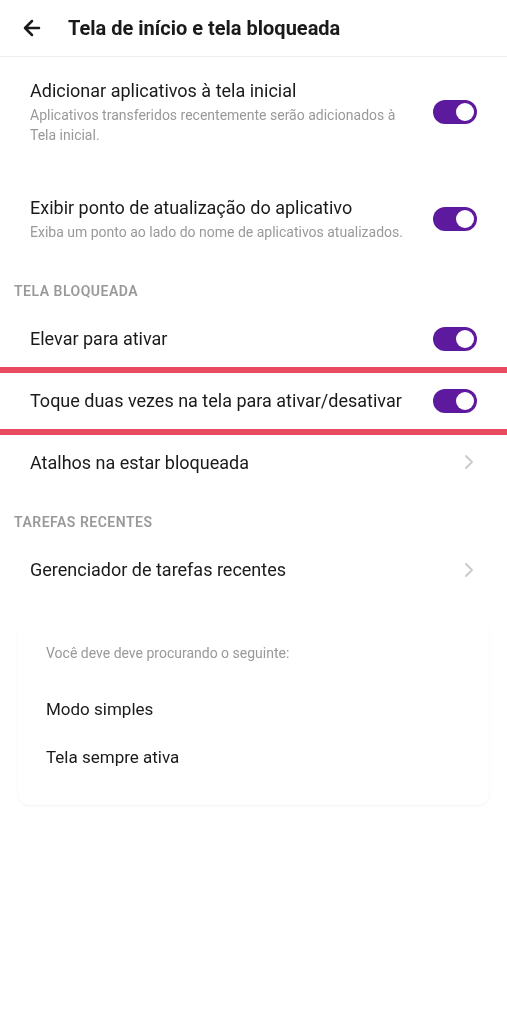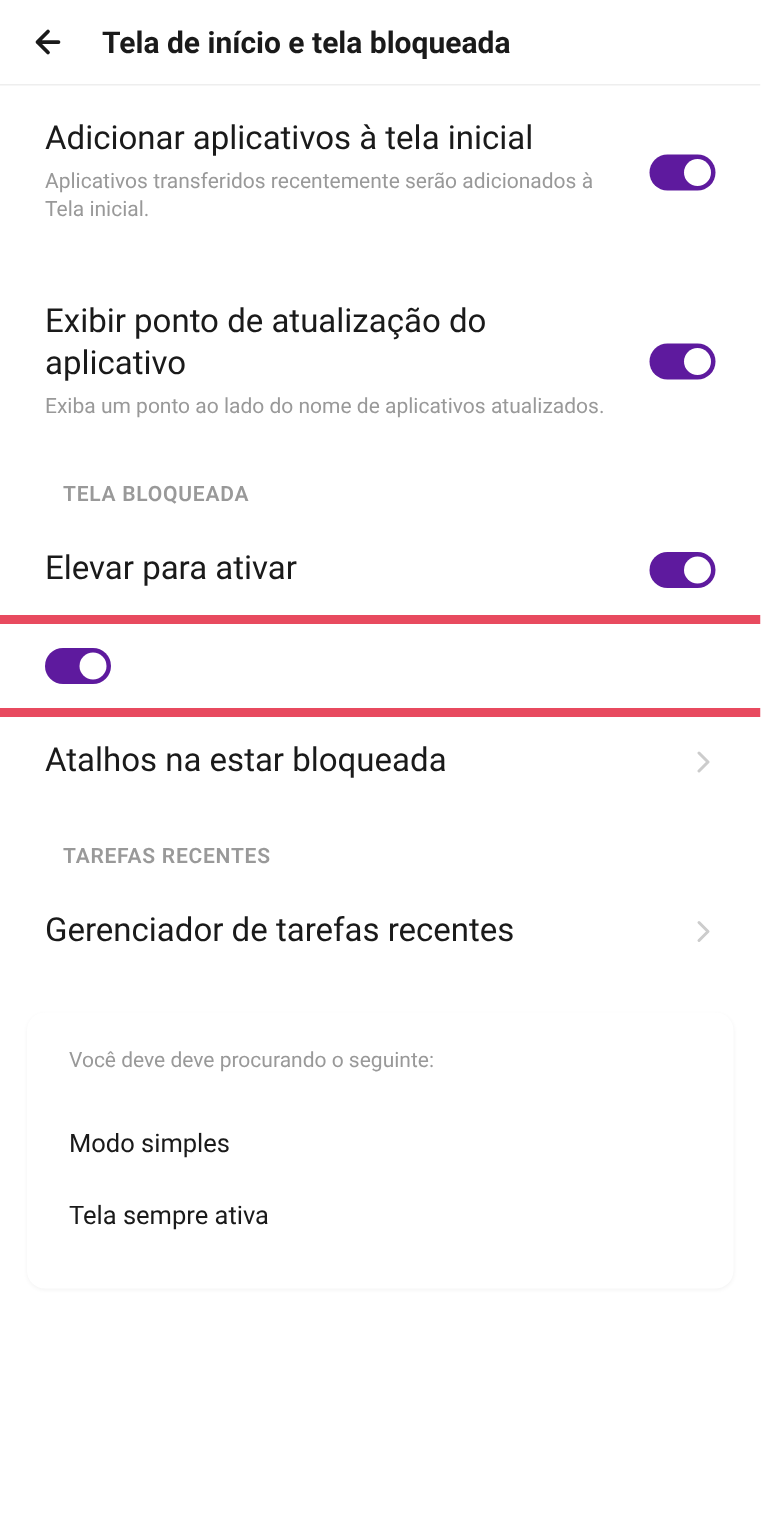--- a/index.html
+++ b/index.html
@@ -39,21 +39,21 @@
       display: flex;
       align-items: center;
       padding: 16px 30px;
       justify-content: space-between;
     }
     .setting-content {
       flex: 1;
       padding-right: 16px;
     }
     .setting-title {
-      font-size: 22px;
+      font-size: 18px;
       font-weight: 400;
       color: #1a1a1a;
       line-height: 1.3;
     }
     .setting-subtitle {
       font-size: 14px;
       color: #999999;
       margin-top: 4px;
       line-height: 1.4;
     }
@@ -72,21 +72,21 @@
       width: 18px;
       height: 18px;
       border-radius: 50%;
       background: #ffffff;
       top: 3px;
     }
     .toggle.on .toggle-knob {
       right: 3px;
     }
     .section-header {
-      padding: 24px 42px 12px;
+      padding: 24px 14px 12px;
       font-size: 14px;
       font-weight: 600;
       color: #999999;
       letter-spacing: 0.5px;
     }
     .highlight-row {
       border-top: 6px solid #e84a5f;
       border-bottom: 6px solid #e84a5f;
     }
     .chevron {
@@ -161,20 +161,23 @@
     <div class="setting-content">
       <div class="setting-title">Elevar para ativar</div>
     </div>
     <div class="toggle on">
       <div class="toggle-knob"></div>
     </div>
   </div>
 
   <div class="highlight-row">
     <div class="setting-item">
+      <div class="setting-content">
+        <div class="setting-title">Toque duas vezes na tela para ativar/desativar</div>
+      </div>
       <div class="toggle on">
         <div class="toggle-knob"></div>
       </div>
     </div>
   </div>
 
   <div class="setting-item">
     <div class="setting-content">
       <div class="setting-title">Atalhos na estar bloqueada</div>
     </div>

